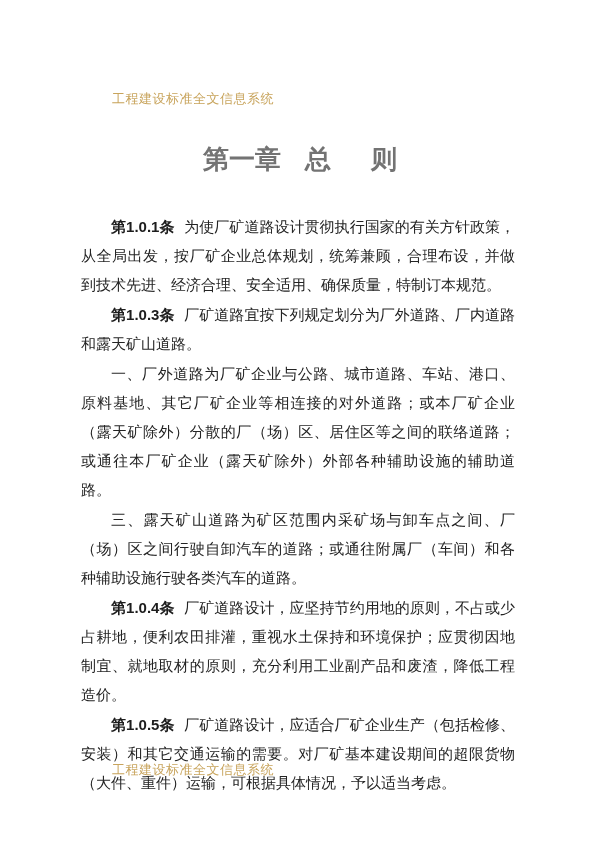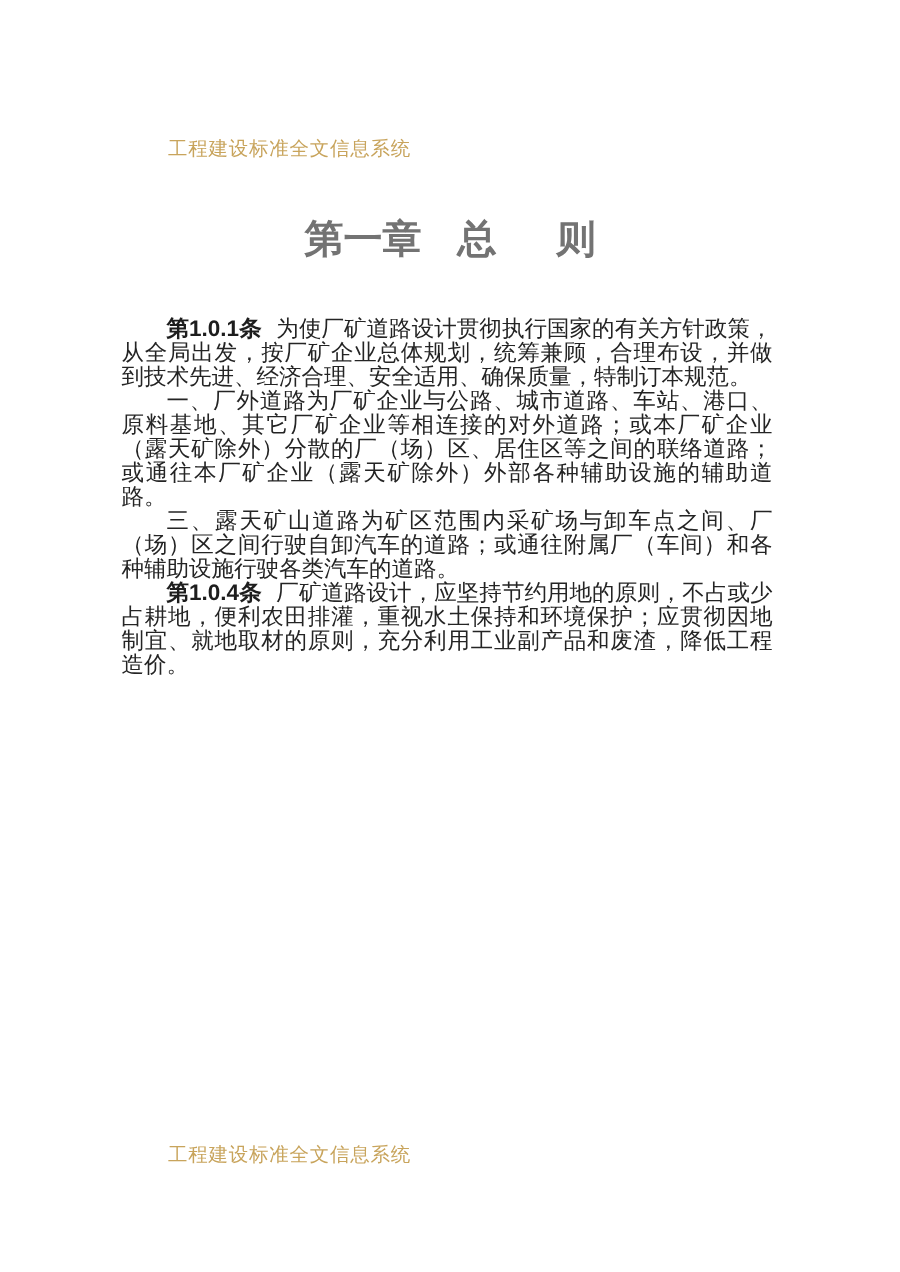--- a/index.html
+++ b/index.html
@@ -39,21 +39,21 @@
     white-space: nowrap;
   }
   .chapter-title .title-chapter { margin-right: 24px; }
   .chapter-title .title-part2  { margin-left: 40px; }
   .content {
     position: absolute;
     left: 81px;
     top: 212px;
     width: 434px;
     font-size: 15px;
-    line-height: 16px;
+    line-height: 29px;
     text-align: justify;
     color: #242424;
   }
   .para {
     margin: 0;
     padding: 0;
     text-indent: 2em;
   }
   .article-label {
     font-weight: 700;
@@ -71,26 +71,28 @@
 
   <div class="chapter-title">
     <span class="title-chapter">第一章</span><span class="title-part1">总</span><span class="title-part2">则</span>
   </div>
 
   <div class="content">
 
     <p class="para"><span class="article-label">第1.0.1条</span><span>为使厂矿道路设计贯彻执行国家的有关方针政策，从全局出发，按厂矿企业总体规划，统筹兼顾，合理布设，并做到技术先进、经济合理、安全适用、确保质量，特制订本规范。</span></p>
 
 
+    <p class="para"><span class="article-label">第1.0.3条</span><span>厂矿道路宜按下列规定划分为厂外道路、厂内道路和露天矿山道路。</span></p>
 
     <p class="para"><span class="article-label"></span><span>一、厂外道路为厂矿企业与公路、城市道路、车站、港口、原料基地、其它厂矿企业等相连接的对外道路；或本厂矿企业（露天矿除外）分散的厂（场）区、居住区等之间的联络道路；或通往本厂矿企业（露天矿除外）外部各种辅助设施的辅助道路。</span></p>
 
 
     <p class="para"><span class="article-label"></span><span>三、露天矿山道路为矿区范围内采矿场与卸车点之间、厂（场）区之间行驶自卸汽车的道路；或通往附属厂（车间）和各种辅助设施行驶各类汽车的道路。</span></p>
 
     <p class="para"><span class="article-label">第1.0.4条</span><span>厂矿道路设计，应坚持节约用地的原则，不占或少占耕地，便利农田排灌，重视水土保持和环境保护；应贯彻因地制宜、就地取材的原则，充分利用工业副产品和废渣，降低工程造价。</span></p>
 
+    <p class="para"><span class="article-label">第1.0.5条</span><span>厂矿道路设计，应适合厂矿企业生产（包括检修、安装）和其它交通运输的需要。对厂矿基本建设期间的超限货物（大件、重件）运输，可根据具体情况，予以适当考虑。</span></p>
 
   </div>
 
   <div class="watermark bottom">工程建设标准全文信息系统</div>
 
 </div>
 
 </body></html>

